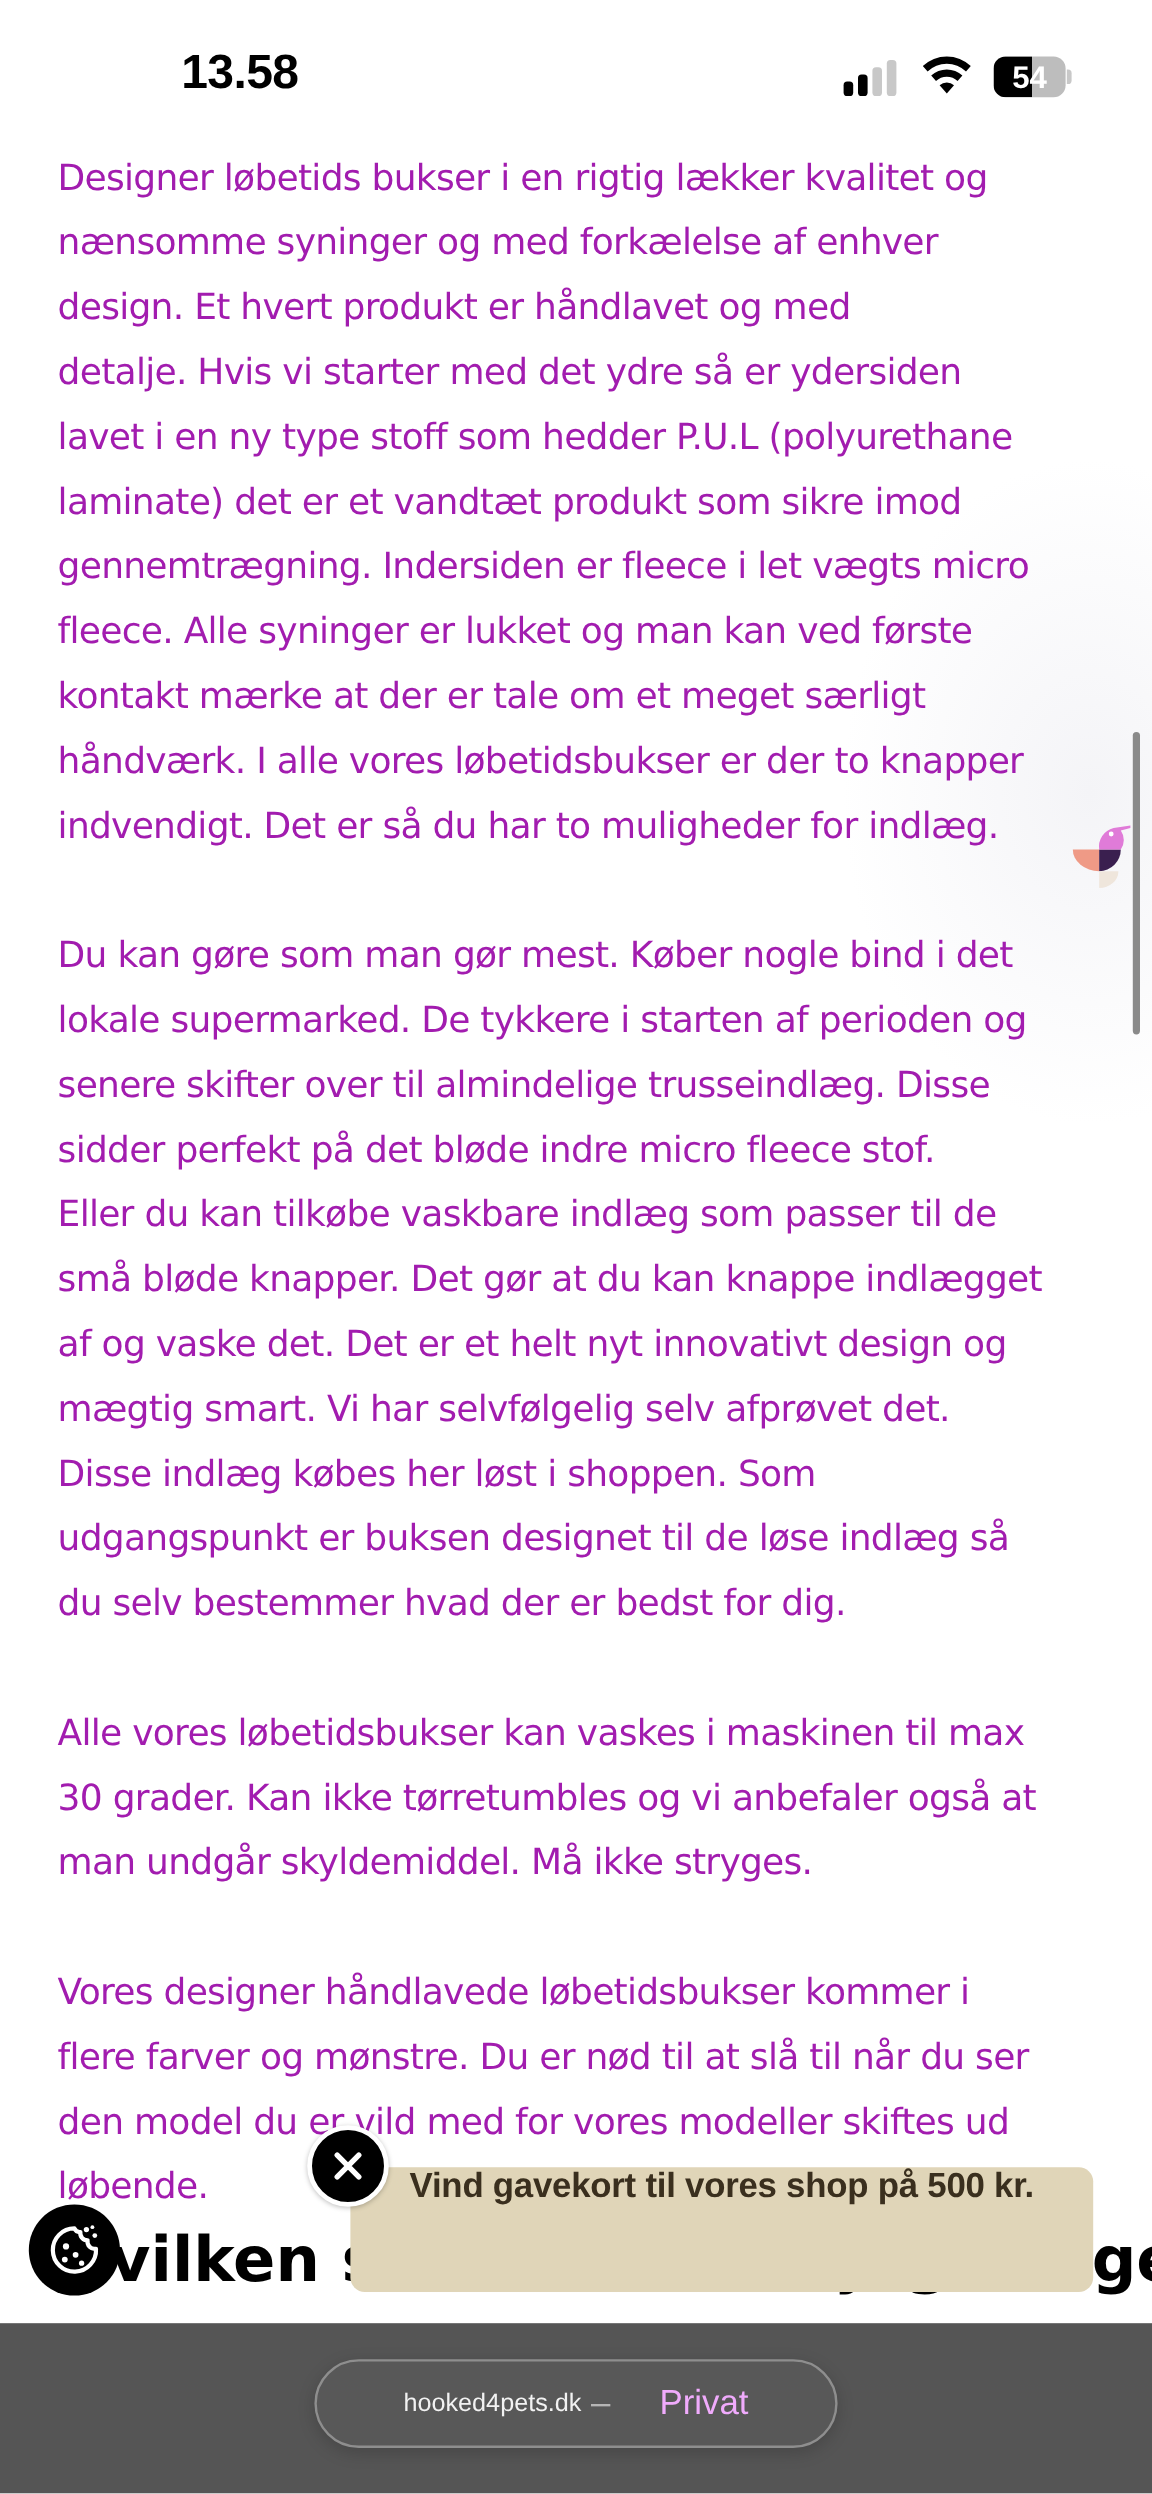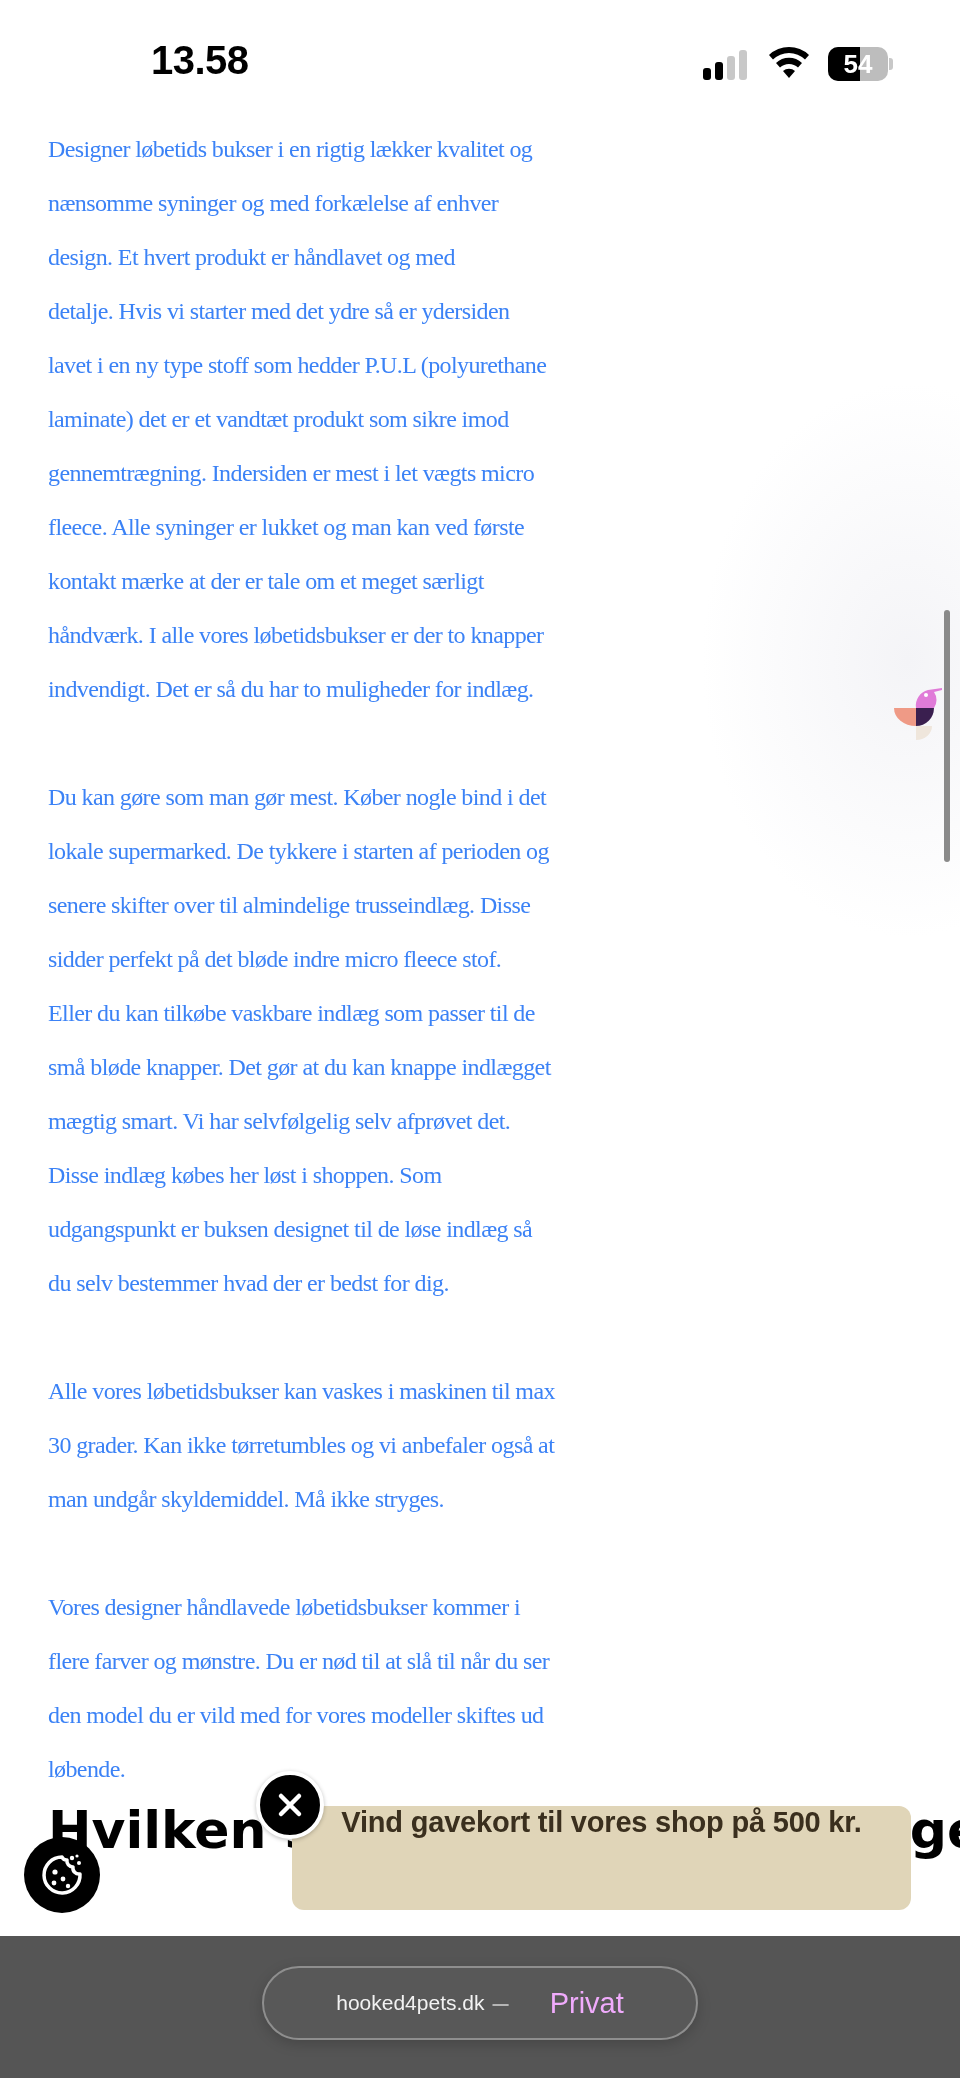--- a/index.html
+++ b/index.html
@@ -16,21 +16,21 @@
   .signal span.off { background:#c8c8c8; }
   .wifi { position:absolute; left:768px; top:46px; width:42px; height:34px; }
   .battery { position:absolute; left:828px; top:47px; width:64px; height:34px; }
   .battery .shell { position:absolute; left:0; top:0; width:60px; height:34px; border-radius:10px; background:#bdbdbd; overflow:hidden; }
   .battery .fill { position:absolute; left:0; top:0; width:32px; height:34px; background:#000; }
   .battery .num { position:absolute; left:0; top:0; width:60px; height:20px; line-height:34px; text-align:center; font-family:"Liberation Sans", sans-serif; font-weight:700; font-size:26px; color:#fff; }
   .battery .nub { position:absolute; left:61px; top:11px; width:4px; height:12px; border-radius:0 3px 3px 0; background:#c8c8c8; }
 
   .content { position:absolute; left:48px; top:122px; width:880px; }
   .para { margin:0 0 54px 0; }
-  .line { display:block; height:54px; line-height:54px; font-size:24px; white-space:nowrap; color:#3b82f6; letter-spacing:-0.6px;font-family:Liberation Serif, serif; }
+  .line { display:block; height:54px; line-height:54px; font-size:30px; white-space:nowrap; color:#a21caf; letter-spacing:-0.6px; }
   .heading { display:block; font-weight:700; font-size:52px; line-height:64px; margin-top:2px; color:#000; white-space:nowrap; }
 
   .scrollbar { position:absolute; left:944px; top:610px; width:6px; height:252px; border-radius:3px; background:#8a8a8a; z-index:6; }
   .bird { position:absolute; left:884px; top:682px; width:60px; height:62px; z-index:6; }
   .bg-tint { position:absolute; left:700px; top:380px; width:260px; height:560px; background:radial-gradient(ellipse at 80% 50%, #f4f4f7 0%, rgba(255,255,255,0) 70%); z-index:0; }
 
   .banner { position:absolute; left:292px; top:1806px; width:619px; height:104px; border-radius:12px; background:#e0d5b8; z-index:7; display:flex; align-items:flex-start; justify-content:center; }
   .banner-text { font-family:"Liberation Sans", sans-serif; font-weight:700; font-size:29px; color:#3a2f1e; letter-spacing:-0.2px; }
   .close-btn { position:absolute; left:256px; top:1771px; width:68px; height:68px; border-radius:50%; background:#000; border:4px solid #fff; box-sizing:border-box; z-index:8; box-shadow:0 1px 4px rgba(0,0,0,.25); display:flex; align-items:center; justify-content:center; }
   .cookie-btn { position:absolute; left:24px; top:1837px; width:76px; height:76px; border-radius:50%; background:#000; z-index:8; display:flex; align-items:center; justify-content:center; }
@@ -69,33 +69,34 @@
 <div class="bg-tint"></div>
 
 <div class="content">
   <div class="para">
     <span class="line">Designer løbetids bukser i en rigtig lækker kvalitet og</span>
     <span class="line">nænsomme syninger og med forkælelse af enhver</span>
     <span class="line">design. Et hvert produkt er håndlavet og med</span>
     <span class="line">detalje. Hvis vi starter med det ydre så er ydersiden</span>
     <span class="line">lavet i en ny type stoff som hedder P.U.L (polyurethane</span>
     <span class="line">laminate) det er et vandtæt produkt som sikre imod</span>
-    <span class="line">gennemtrægning. Indersiden er mest i let vægts micro</span>
+    <span class="line">gennemtrægning. Indersiden er fleece i let vægts micro</span>
     <span class="line">fleece. Alle syninger er lukket og man kan ved første</span>
     <span class="line">kontakt mærke at der er tale om et meget særligt</span>
     <span class="line">håndværk. I alle vores løbetidsbukser er der to knapper</span>
     <span class="line">indvendigt. Det er så du har to muligheder for indlæg.</span>
   </div>
   <div class="para">
     <span class="line">Du kan gøre som man gør mest. Køber nogle bind i det</span>
     <span class="line">lokale supermarked. De tykkere i starten af perioden og</span>
     <span class="line">senere skifter over til almindelige trusseindlæg. Disse</span>
     <span class="line">sidder perfekt på det bløde indre micro fleece stof.</span>
     <span class="line">Eller du kan tilkøbe vaskbare indlæg som passer til de</span>
     <span class="line">små bløde knapper. Det gør at du kan knappe indlægget</span>
+    <span class="line">af og vaske det. Det er et helt nyt innovativt design og</span>
     <span class="line">mægtig smart. Vi har selvfølgelig selv afprøvet det.</span>
     <span class="line">Disse indlæg købes her løst i shoppen. Som</span>
     <span class="line">udgangspunkt er buksen designet til de løse indlæg så</span>
     <span class="line">du selv bestemmer hvad der er bedst for dig.</span>
   </div>
   <div class="para">
     <span class="line">Alle vores løbetidsbukser kan vaskes i maskinen til max</span>
     <span class="line">30 grader. Kan ikke tørretumbles og vi anbefaler også at</span>
     <span class="line">man undgår skyldemiddel. Må ikke stryges.</span>
   </div>

